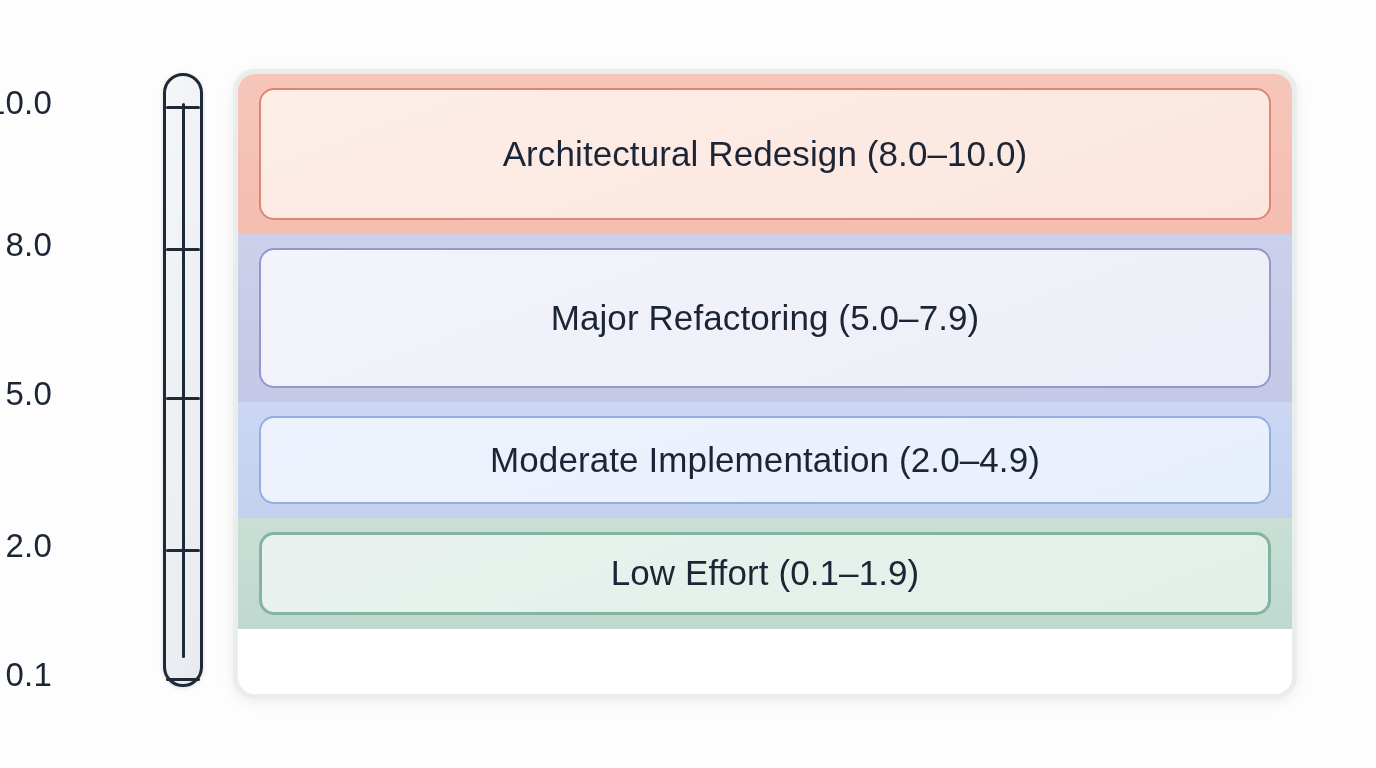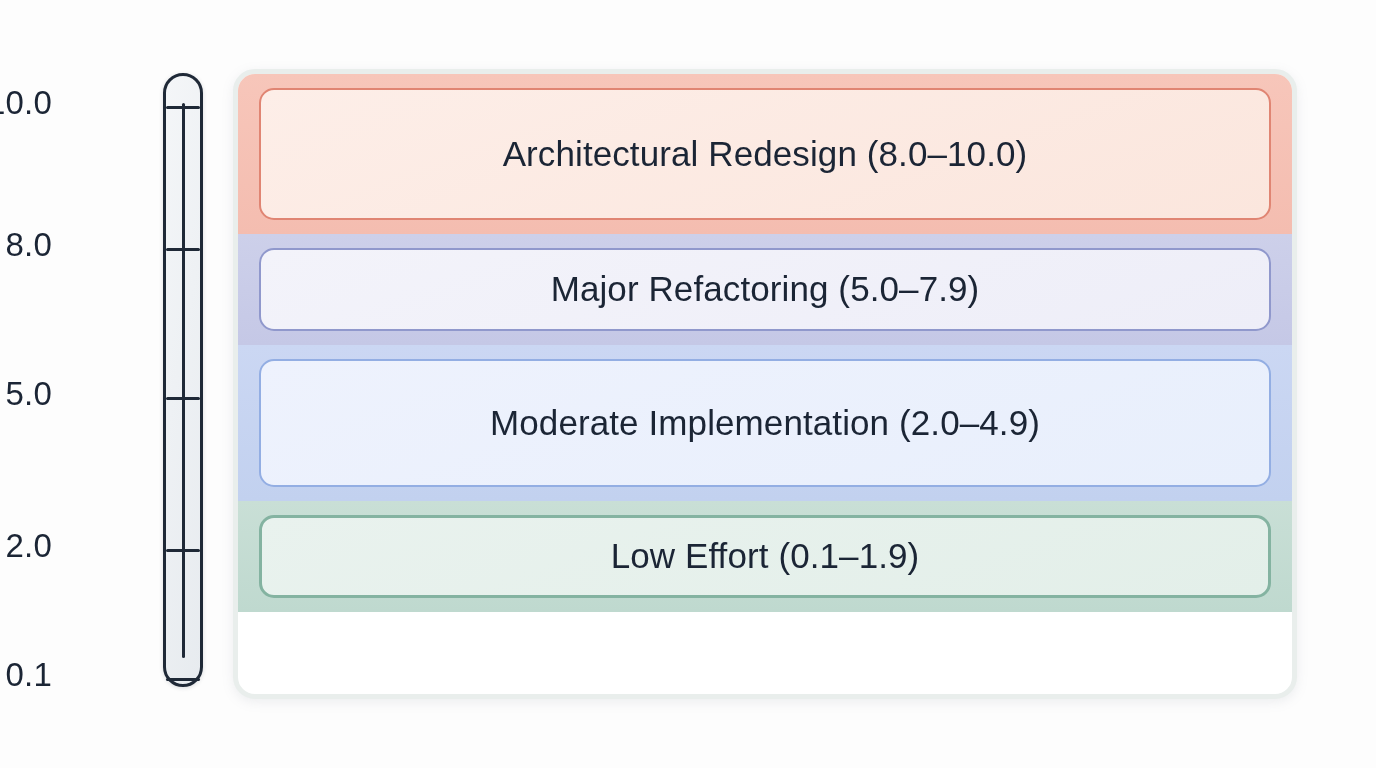--- a/index.html
+++ b/index.html
@@ -163,26 +163,26 @@
       </div>
   </div>
 
   <div id="bands-panel">
     <div id="bands-list">
         <div class="band tier-red" style="height: 160px;">
           <div class="band-inner">
             <span class="band-label">Architectural Redesign (8.0–10.0)</span>
           </div>
         </div>
-        <div class="band tier-purple" style="height: 111px;">
+        <div class="band tier-purple" style="height: 168px;">
           <div class="band-inner">
             <span class="band-label">Major Refactoring (5.0–7.9)</span>
           </div>
         </div>
-        <div class="band tier-blue" style="height: 156px;">
+        <div class="band tier-blue" style="height: 116px;">
           <div class="band-inner">
             <span class="band-label">Moderate Implementation (2.0–4.9)</span>
           </div>
         </div>
         <div class="band tier-green" style="height: 111px;">
           <div class="band-inner">
             <span class="band-label">Low Effort (0.1–1.9)</span>
           </div>
         </div>
       </div>

